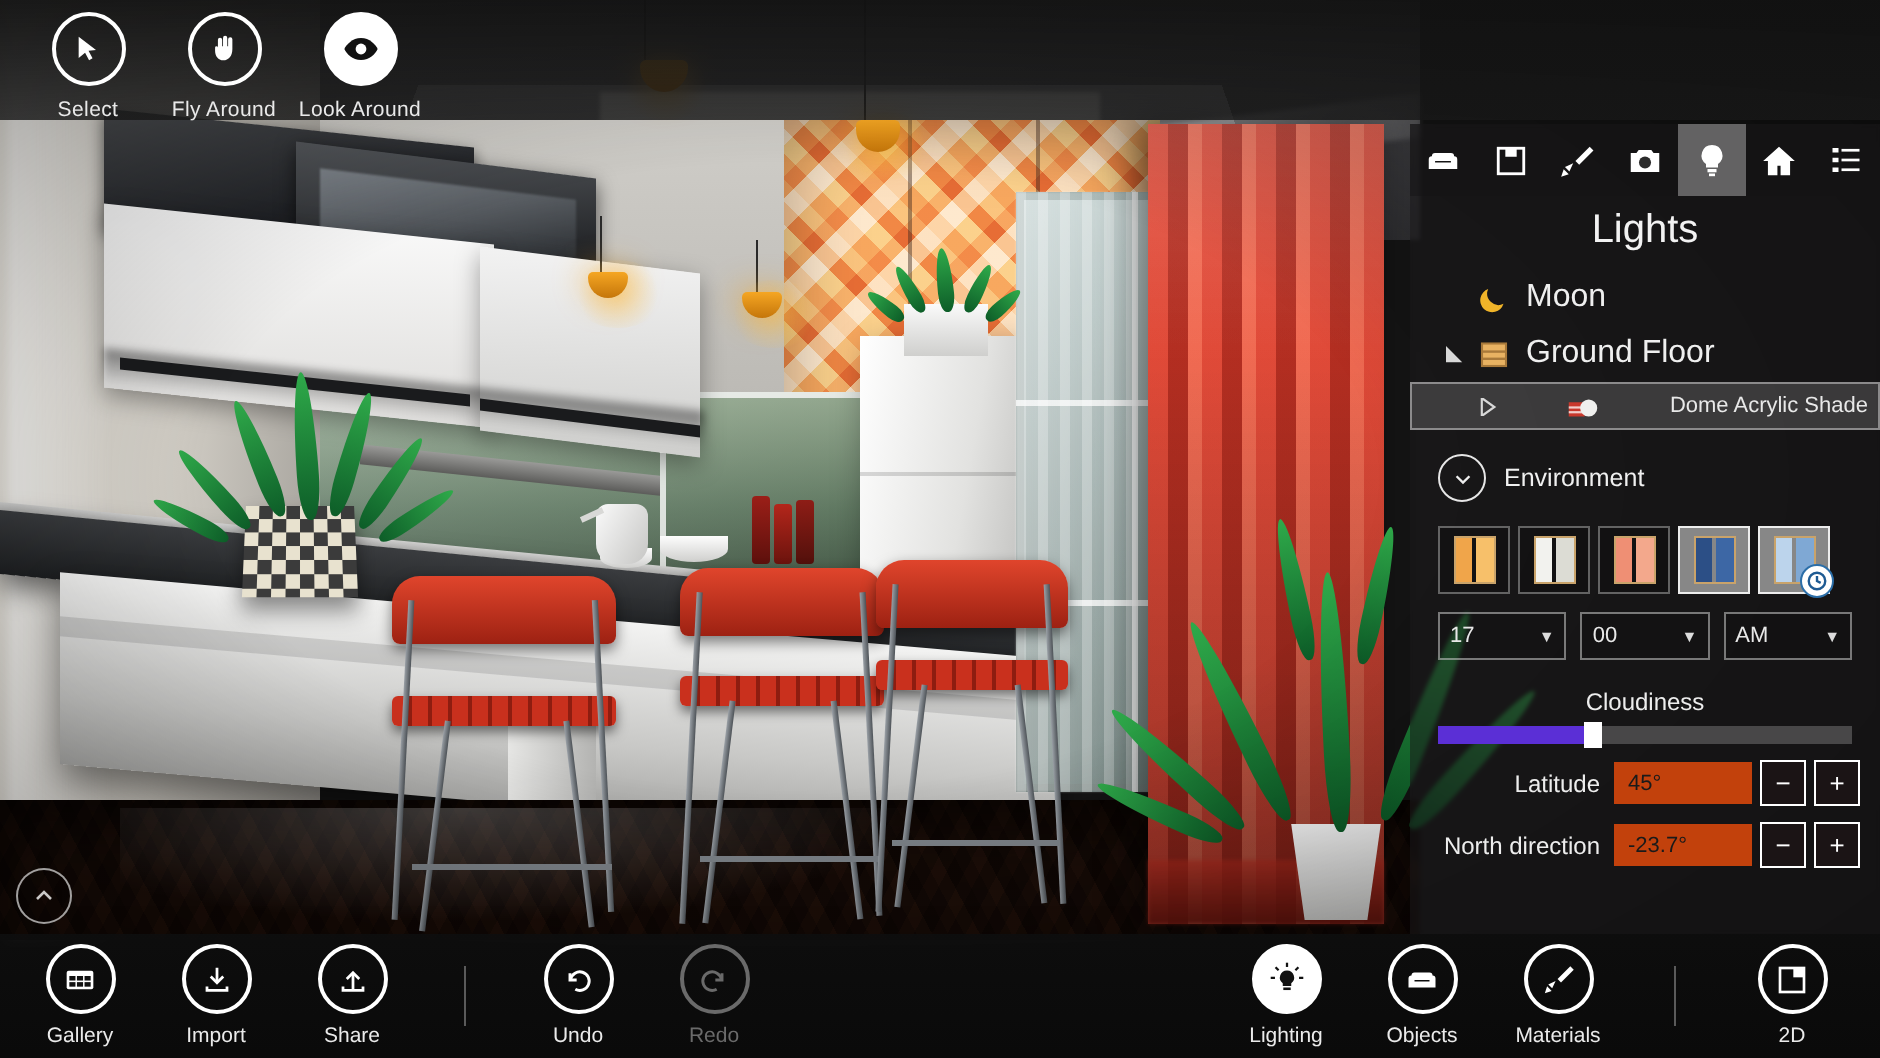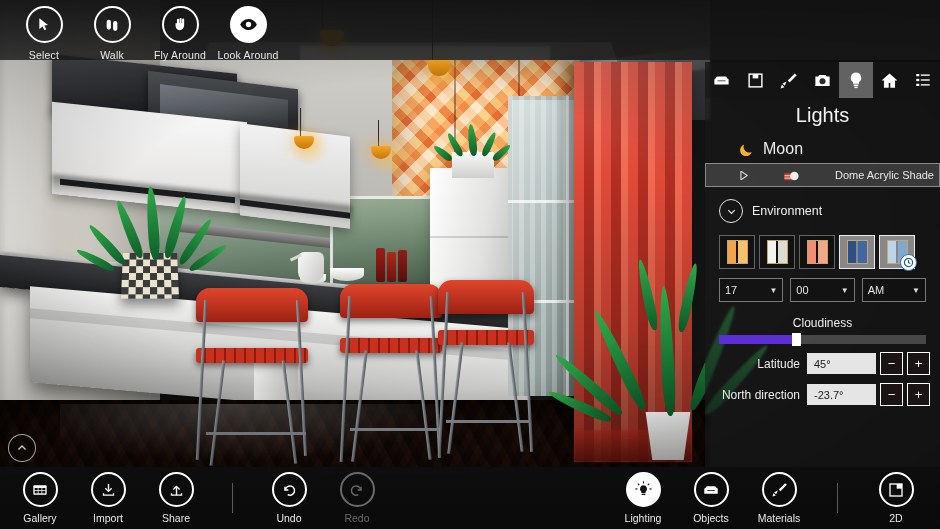--- a/index.html
+++ b/index.html
@@ -240,21 +240,21 @@
   .sel .cv{font-size:8px;color:#dcdcdc;}
 
   .cloudlbl{margin:14px 14px 5px 14px;font-size:12px;color:#ededed;}
   .slider{margin:0 14px;height:9px;background:rgba(180,180,180,.32);position:relative;cursor:pointer;}
   .slider .fill{position:absolute;left:0;top:0;bottom:0;background:#5b2fd6;}
   .slider .thumb{position:absolute;top:-2px;width:9px;height:13px;background:#fff;}
 
   .numrow{display:flex;align-items:center;justify-content:flex-end;gap:4px;
     margin:8px 10px 0 10px;}
   .numrow .nlbl{font-size:12px;color:#ededed;margin-right:3px;}
-  .numbox{width:62px;height:21px;background:#e5e5e5;color:#1a1a1a;font-size:11px;
+  .numbox{width:62px;height:21px;background:#c2410c;color:#1a1a1a;font-size:11px;
     display:flex;align-items:center;padding-left:7px;cursor:text;}
   .step{width:21px;height:21px;border:1.5px solid #fff;background:#1b1415;color:#fff;
     display:flex;align-items:center;justify-content:center;font-size:13px;
     line-height:1;cursor:pointer;}
 </style>
 </head>
 <body>
 
 <div id="app">
 
@@ -402,29 +402,20 @@
       <div class="ttool">
         <div class="ring">
           <svg width="16" height="16" viewBox="0 0 24 24" fill="currentColor">
             <path d="M5 2l13 10-5.6.6 3 5.6-2.6 1.5-3-5.6L5 18z"></path>
           </svg>
         </div>
         <div class="lbl">Select</div>
       </div>
       <div class="ttool">
         <div class="ring">
-          <svg width="16" height="16" viewBox="0 0 24 24" fill="currentColor">
-            <rect x="4" y="4" width="6.4" height="15" rx="3.2"></rect>
-            <rect x="13.6" y="6" width="6.4" height="15" rx="3.2"></rect>
-          </svg>
-        </div>
-        <div class="lbl">Walk</div>
-      </div>
-      <div class="ttool">
-        <div class="ring">
           <svg width="17" height="17" viewBox="0 0 24 24" fill="currentColor">
             <path d="M7 11V5.5a1.5 1.5 0 013 0V10h.6V4.2a1.5 1.5 0 013 0V10h.6V5.2a1.5 1.5 0 013 0V12c0 5-2.6 8-6.4 8C7.2 20 5 17 5 13.4V11a1 1 0 012 0z"></path>
           </svg>
         </div>
         <div class="lbl">Fly Around</div>
       </div>
       <div class="ttool">
         <div class="ring filled">
           <svg width="19" height="19" viewBox="0 0 24 24" fill="currentColor">
             <path d="M12 5C6.6 5 2.6 9.2 1.5 12c1.1 2.8 5.1 7 10.5 7s9.4-4.2 10.5-7C21.4 9.2 17.4 5 12 5z"></path>
@@ -492,20 +483,35 @@
 
     <div class="tree">
       <div class="trow">
         <span class="tw"></span>
         <span class="ticon">
           <svg width="17" height="17" viewBox="0 0 24 24" fill="#f0b429">
             <path d="M18 15.4A8 8 0 017.2 5 8.4 8.4 0 1018 15.4z"></path>
           </svg>
         </span>
         <span>Moon</span>
+      </div>
+      <div class="trow">
+        <span class="tw">
+          <svg width="9" height="9" viewBox="0 0 10 10" fill="#d8d8d8">
+              <path d="M0 9h9L0 0z"></path>
+            </svg>
+        </span>
+        <span class="ticon">
+          <svg width="18" height="18" viewBox="0 0 24 24">
+            <rect x="4" y="5" width="16" height="15" fill="#e8b262" stroke="#a8793a" stroke-width="1.4"></rect>
+            <rect x="4" y="9.6" width="16" height="1.6" fill="#a8793a"></rect>
+            <rect x="4" y="14.4" width="16" height="1.6" fill="#a8793a"></rect>
+          </svg>
+        </span>
+        <span>Ground Floor</span>
       </div>
       <div class="trow sel" style="padding-left:30px">
         <span class="tw">
           <svg width="9" height="9" viewBox="0 0 10 10" fill="none" stroke="#d8d8d8" stroke-width="1.2">
               <path d="M1 0l7 5-7 5z"></path>
             </svg>
         </span>
         <span class="ticon">
           <svg width="19" height="19" viewBox="0 0 24 24">
             <rect x="3" y="9" width="10" height="9" fill="#c8382c"></rect>

